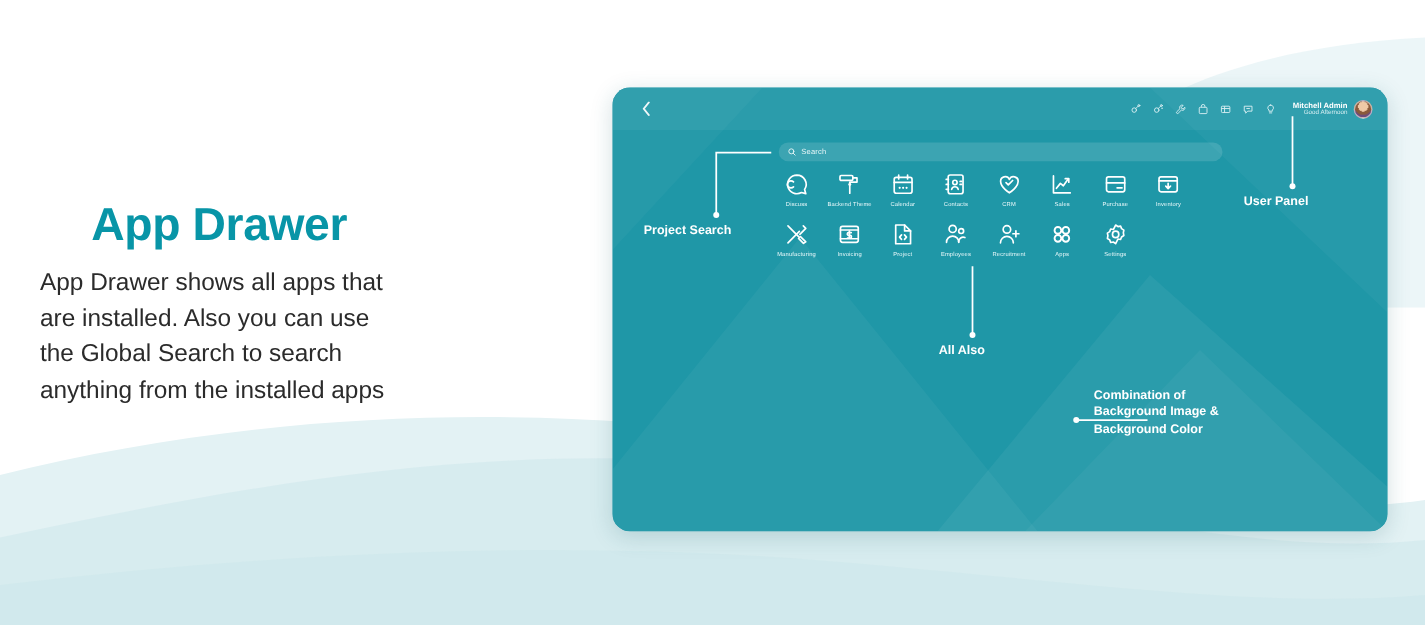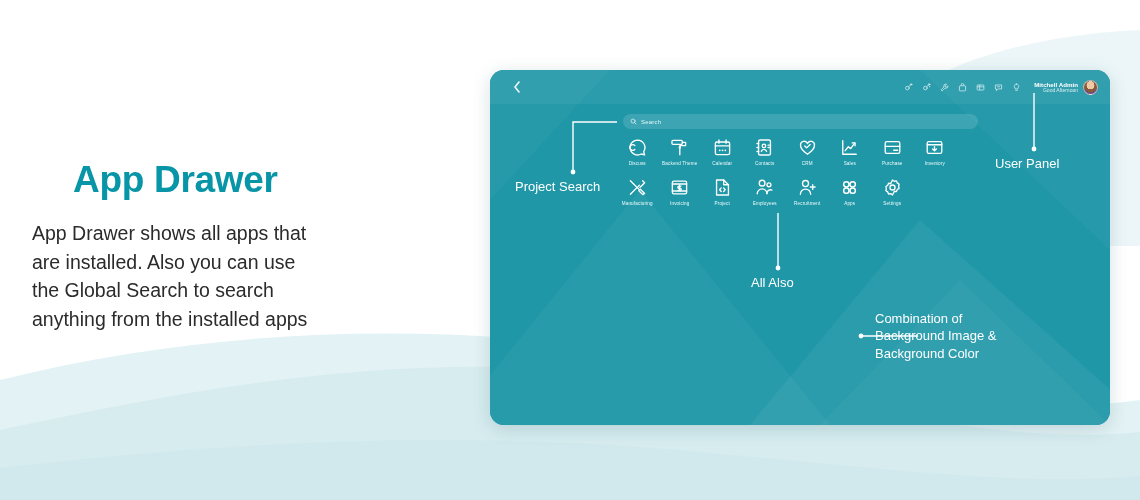--- a/index.html
+++ b/index.html
@@ -18,21 +18,21 @@
   .copy { position: absolute; left: 32px; top: 160px; width: 420px; z-index: 3; }
   .copy-title {
     font-size: 37px;
     font-weight: bold;
     color: #0895a7;
     letter-spacing: -0.3px;
     line-height: 1.1;
     margin-left: 41px;
   }
   .copy-body {
-    margin-top: 18px;
+    margin-top: 11px;
     font-size: 19.5px;
     line-height: 1.48;
     color: #2b2b2b;
   }
 
   
   .panel {
     position: absolute;
     left: 490px; top: 70px;
     width: 620px; height: 355px;
@@ -95,21 +95,21 @@
     cursor: pointer;
   }
   .app-ico { width: 19px; height: 19px; color: #ffffff; display: block; }
   .app-label {
     font-size: 4.6px; color: #ecfafc; white-space: nowrap;
     letter-spacing: .15px;
   }
 
   
   .callout { position: absolute; z-index: 4; color: #ffffff; }
-  .callout-text { font-size: 13px; line-height: 1.33; white-space: pre-line; }
+  .callout-text { font-size: 10px; line-height: 1.33; white-space: pre-line; font-weight: bold; }
   .c-global  { left: 515px; top: 178px; }
   .c-allapps { left: 751px; top: 274px; }
   .c-userpanel { left: 995px; top: 155px; }
   .c-bg      { left: 875px; top: 310px; }
   .leader { position: absolute; z-index: 4; }
 </style>
 </head>
 <body>
 
 <svg class="bg-waves" viewBox="0 0 1140 500" preserveAspectRatio="none">

